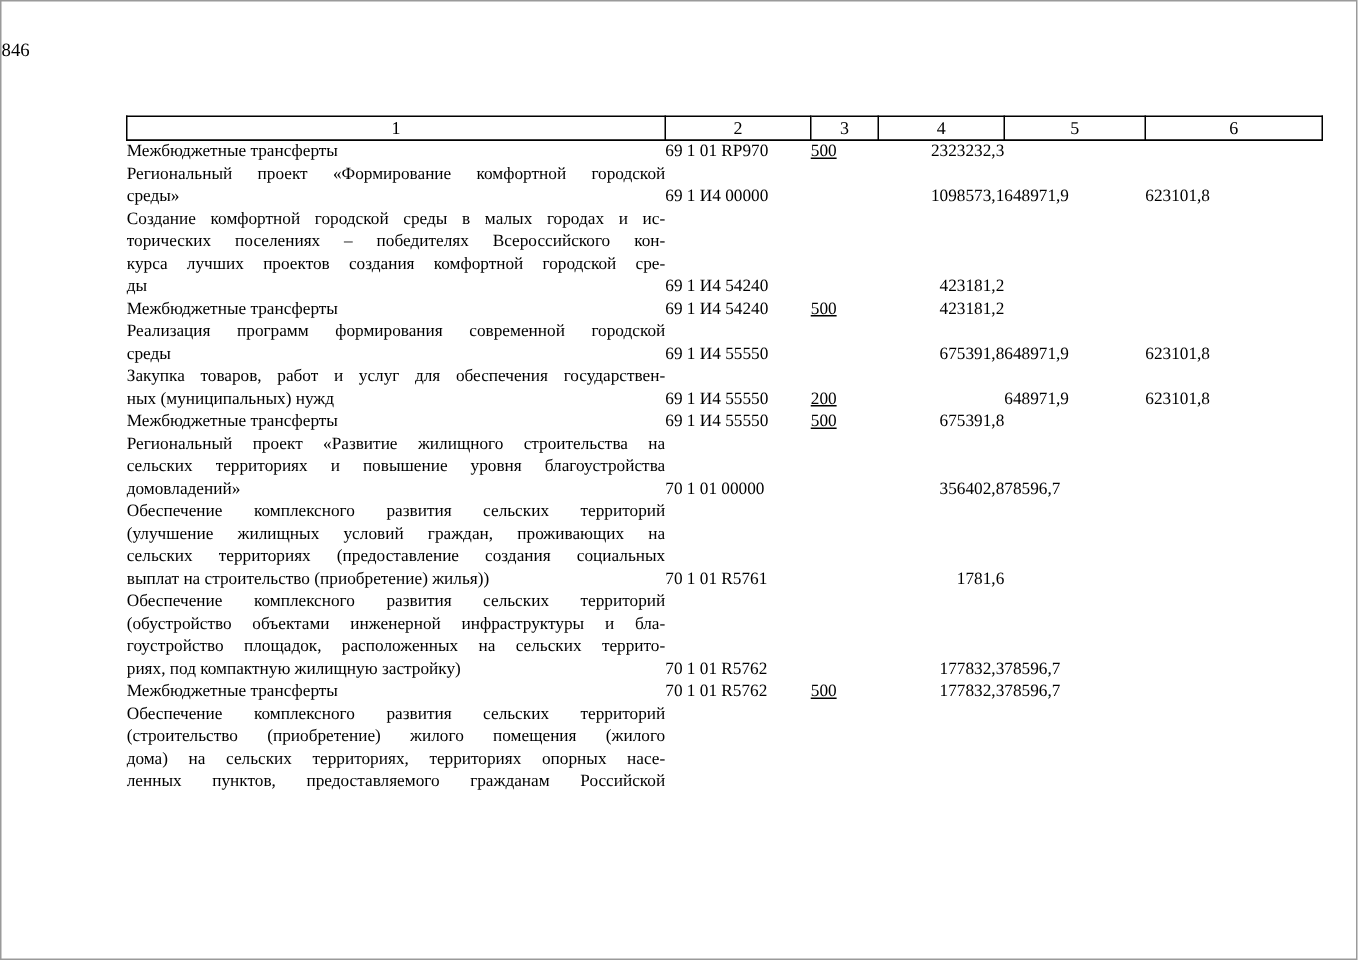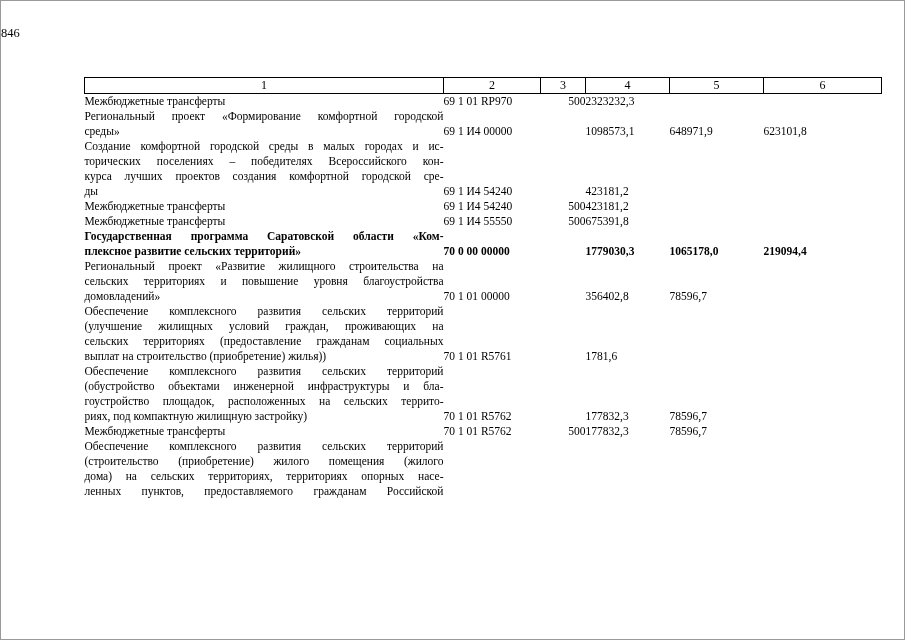--- a/index.html
+++ b/index.html
@@ -44,22 +44,22 @@
     background: #ffffff;
   }
   table.budget tbody td {
     vertical-align: bottom;
     padding: 0;
   }
   td.c1 { padding: 0 6px; text-align: left; margin-left: 23px; }
   td.c1 .ln { line-height: 15px; }
   td.c1 .ln.j { text-align: justify; text-align-last: justify; }
   td.c2 { text-align: left; white-space: nowrap; }
-  td.c3 { text-align: right; }
-  td.c4 { padding-right: 4px; }
+  td.c3 { text-align: left; text-decoration: underline; }
+  td.c4 { text-align: right; padding-right: 4px; }
   td.c5 { text-align: left; padding-right: 3px; }
   td.c6 { text-align: left; padding-right: 7px; }
   tr.bold { font-weight: bold; }
 </style>
 </head>
 <body>
 
 <div class="page-number">846</div>
 
 <table class="budget">
@@ -121,56 +121,67 @@
           <div class="ln">Межбюджетные трансферты</div>
         </td>
         <td class="c2">69 1 И4 54240</td>
         <td class="c3">500</td>
         <td class="c4">423181,2</td>
         <td class="c5"></td>
         <td class="c6"></td>
       </tr>
       <tr>
         <td class="c1">
-          <div class="ln">Межбюджетные трансферты</div>
+          <div class="ln j">Реализация программ формирования современной городской</div>
+          <div class="ln">среды</div>
         </td>
         <td class="c2">69 1 И4 55550</td>
-        <td class="c3">500</td>
+        <td class="c3"></td>
         <td class="c4">675391,8</td>
-        <td class="c5"></td>
-        <td class="c6"></td>
-      </tr>
-      <tr class="bold">
-        <td class="c1">
-          <div class="ln j">Государственная программа Саратовской области «Ком-</div>
-          <div class="ln">плексное развитие сельских территорий»</div>
-        </td>
-        <td class="c2">70 0 00 00000</td>
-        <td class="c3"></td>
-        <td class="c4">1779030,3</td>
-        <td class="c5">1065178,0</td>
-        <td class="c6">219094,4</td>
+        <td class="c5">648971,9</td>
+        <td class="c6">623101,8</td>
+      </tr>
+      <tr>
+        <td class="c1">
+          <div class="ln j">Закупка товаров, работ и услуг для обеспечения государствен-</div>
+          <div class="ln">ных (муниципальных) нужд</div>
+        </td>
+        <td class="c2">69 1 И4 55550</td>
+        <td class="c3">200</td>
+        <td class="c4"></td>
+        <td class="c5">648971,9</td>
+        <td class="c6">623101,8</td>
+      </tr>
+      <tr>
+        <td class="c1">
+          <div class="ln">Межбюджетные трансферты</div>
+        </td>
+        <td class="c2">69 1 И4 55550</td>
+        <td class="c3">500</td>
+        <td class="c4">675391,8</td>
+        <td class="c5"></td>
+        <td class="c6"></td>
       </tr>
       <tr>
         <td class="c1">
           <div class="ln j">Региональный проект «Развитие жилищного строительства на</div>
           <div class="ln j">сельских территориях и повышение уровня благоустройства</div>
           <div class="ln">домовладений»</div>
         </td>
         <td class="c2">70 1 01 00000</td>
         <td class="c3"></td>
         <td class="c4">356402,8</td>
         <td class="c5">78596,7</td>
         <td class="c6"></td>
       </tr>
       <tr>
         <td class="c1">
           <div class="ln j">Обеспечение комплексного развития сельских территорий</div>
           <div class="ln j">(улучшение жилищных условий граждан, проживающих на</div>
-          <div class="ln j">сельских территориях (предоставление гражданам социальных</div>
+          <div class="ln j">сельских территориях (предоставление создания социальных</div>
           <div class="ln">выплат на строительство (приобретение) жилья))</div>
         </td>
         <td class="c2">70 1 01 R5761</td>
         <td class="c3"></td>
         <td class="c4">1781,6</td>
         <td class="c5"></td>
         <td class="c6"></td>
       </tr>
       <tr>
         <td class="c1">

